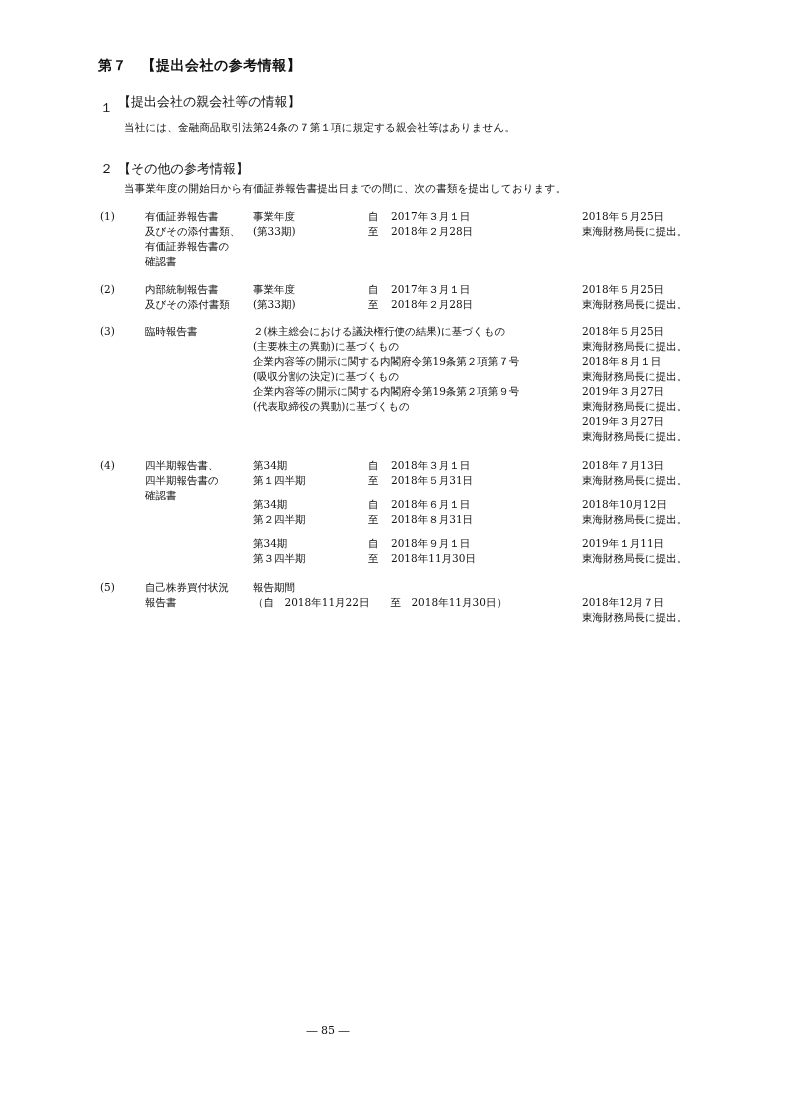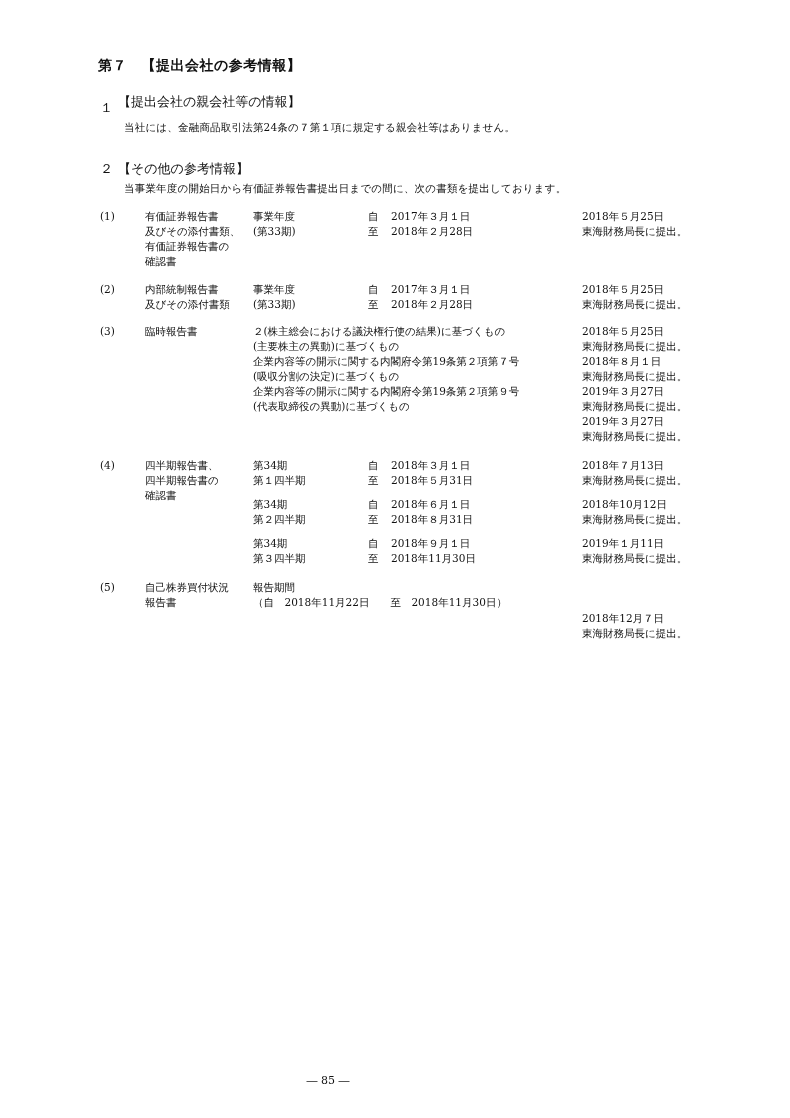--- a/index.html
+++ b/index.html
@@ -18,21 +18,21 @@
   .body-text { font-size: 10.5px; letter-spacing: 0.2px; }
   .row { position: absolute; left: 0; width: 790px; }
   .cell { position: absolute; white-space: nowrap; font-size: 10.5px; line-height: 15px; }
   .c-num { left: 100px; }
   .c-name { left: 125px; margin-left: 20px; }
   .c-mid { left: 253px; }
   .c-ji { left: 368px; }
   .c-date { left: 391px; }
   .c-sub { left: 582px; }
   .line { display: block; height: 15px; }
-  .footer { left: 0; width: 656px; top: 1074px; text-align: center; font-size: 11px; }
+  .footer { left: 0; width: 656px; top: 1024px; text-align: center; font-size: 11px; }
 </style>
 </head>
 <body>
 
 <div class="abs title">第７　【提出会社の参考情報】</div>
 
 <div class="abs sec-num" style="left:100px; top:99px;">１</div>
 <div class="abs sec-head" style="left:118px; top:93px;">【提出会社の親会社等の情報】</div>
 <div class="abs body-text" style="left:124px; top:121px;">当社には、金融商品取引法第24条の７第１項に規定する親会社等はありません。</div>
 
@@ -181,19 +181,19 @@
 <div class="row" style="top:580px;">
   <div class="cell c-num">(5)</div>
   <div class="cell c-name">
     <span class="line">自己株券買付状況</span>
     <span class="line">報告書</span>
   </div>
   <div class="cell c-mid">
     <span class="line">報告期間</span>
     <span class="line">（自　2018年11月22日　　至　2018年11月30日）</span>
   </div>
-  <div class="cell c-sub" style="top:31px;">
+  <div class="cell c-sub" style="top:15px;">
     <span class="line">2018年12月７日</span>
     <span class="line">東海財務局長に提出。</span>
   </div>
 </div>
 
 <div class="abs footer">― 85 ―</div>
 
 </body></html>

